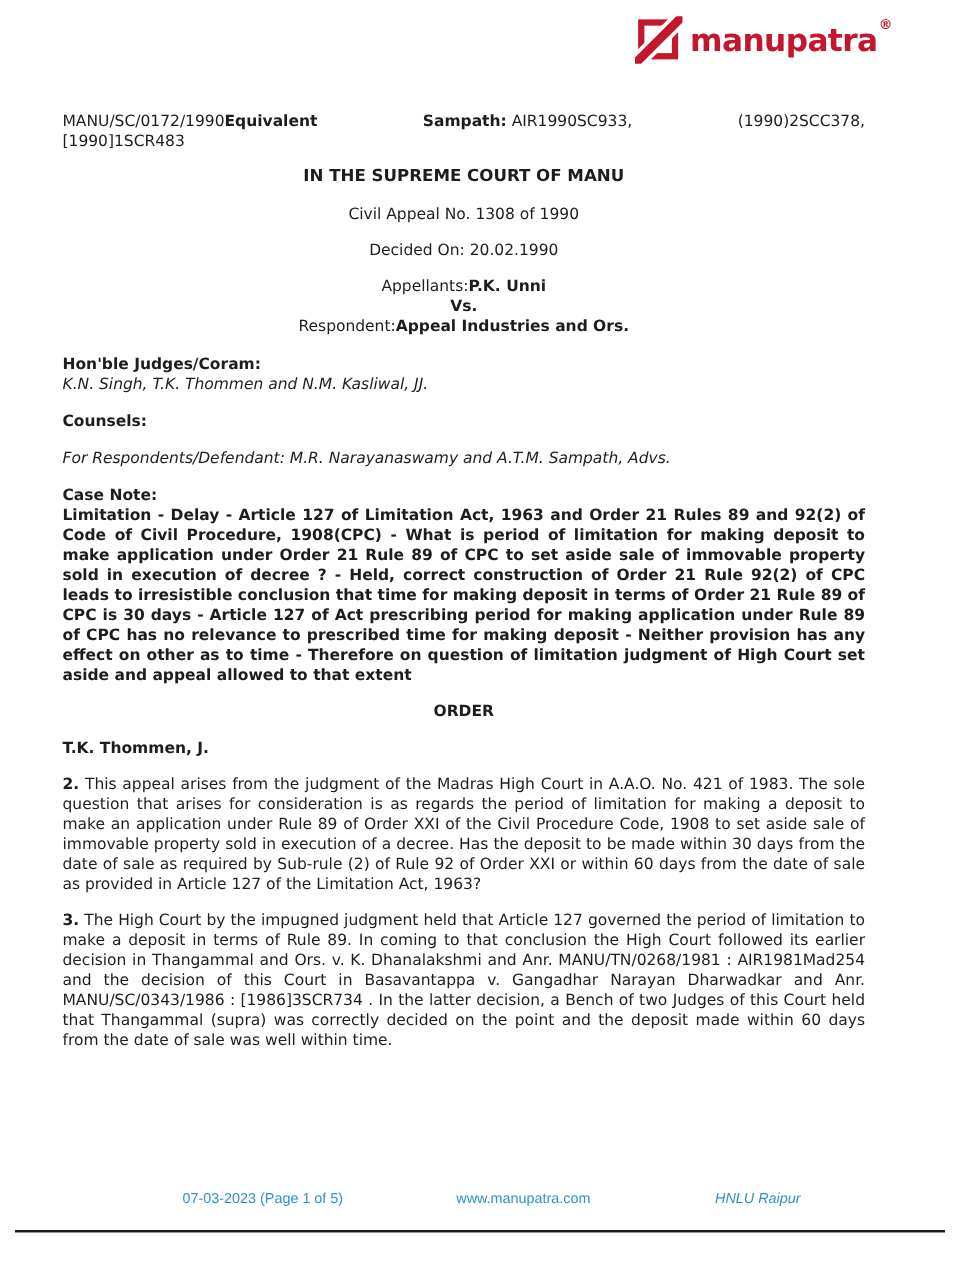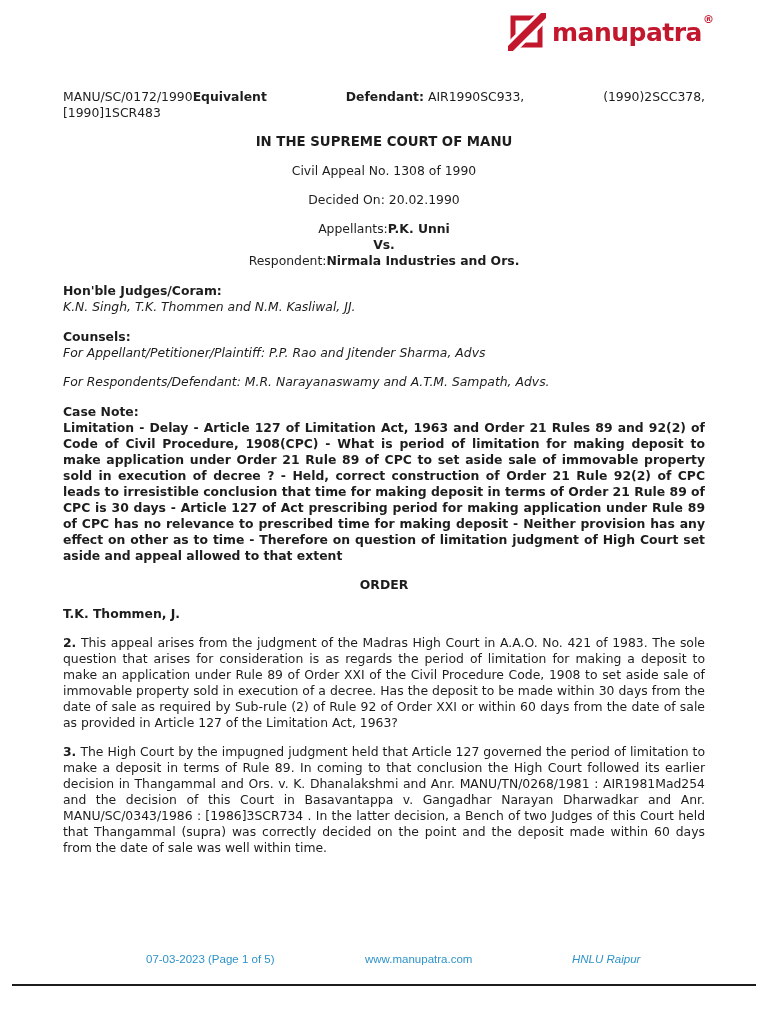--- a/index.html
+++ b/index.html
@@ -37,21 +37,21 @@
     color: #C3172D;
     align-self: flex-start;
     margin-top: 0px;
     margin-left: 1px;
   }
 
   
   .content {
     position: absolute;
     top: 0;
-    left: 63px;
+    left: 50px;
     width: 642px;
     font-size: 12.4px;
     line-height: 16px;
   }
   .b { font-weight: bold; }
   .italic { font-style: italic; }
   .center { text-align: center; }
   .just { text-align: justify; }
   .mt { margin-top: 13px; }
   .mt14 { margin-top: 14px; }
@@ -95,44 +95,43 @@
     </svg>
     <span class="logo-text">manupatra</span>
     <span class="logo-reg">®</span>
   </div>
 
   <div class="content">
 
     <div class="cit">
       <div class="cit-line1">
         <span class="cit-seg"><span>MANU/SC/0172/1990</span><span class="b">Equivalent</span></span>
-        <span class="cit-seg"><span class="b">Defendant:</span> <span>AIR1990SC933,</span></span>
+        <span class="cit-seg"><span class="b">Sampath:</span> <span>AIR1990SC933,</span></span>
         <span class="cit-seg">(1990)2SCC378,</span>
       </div>
       <div>[1990]1SCR483</div>
     </div>
 
     <div class="center b court-title mt">IN THE SUPREME COURT OF MANU</div>
     <div class="center mt">Civil Appeal No. 1308 of 1990</div>
     <div class="center mt">Decided On: 20.02.1990</div>
 
     <div class="center mt">
       <div><span>Appellants:</span><span class="b">P.K. Unni</span></div>
       <div class="b">Vs.</div>
-      <div><span>Respondent:</span><span class="b">Nirmala Industries and Ors.</span></div>
+      <div><span>Respondent:</span><span class="b">Appeal Industries and Ors.</span></div>
     </div>
 
     <div class="mt14">
       <div class="b">Hon'ble Judges/Coram:</div>
       <div class="italic">K.N. Singh, T.K. Thommen and N.M. Kasliwal, JJ.</div>
     </div>
 
     <div class="mt14">
       <div class="b">Counsels:</div>
-      <div class="italic">For Appellant/Petitioner/Plaintiff: P.P. Rao and Jitender Sharma, Advs</div>
       <div class="italic mt">For Respondents/Defendant: M.R. Narayanaswamy and A.T.M. Sampath, Advs.</div>
     </div>
 
     <div class="mt14">
       <div class="b">Case Note:</div>
       <div class="b just">Limitation - Delay - Article 127 of Limitation Act, 1963 and Order 21 Rules 89 and 92(2) of Code of Civil Procedure, 1908(CPC) - What is period of limitation for making deposit to make application under Order 21 Rule 89 of CPC to set aside sale of immovable property sold in execution of decree ? - Held, correct construction of Order 21 Rule 92(2) of CPC leads to irresistible conclusion that time for making deposit in terms of Order 21 Rule 89 of CPC is 30 days - Article 127 of Act prescribing period for making application under Rule 89 of CPC has no relevance to prescribed time for making deposit - Neither provision has any effect on other as to time - Therefore on question of limitation judgment of High Court set aside and appeal allowed to that extent</div>
     </div>
 
     <div class="center b mt">ORDER</div>
 

